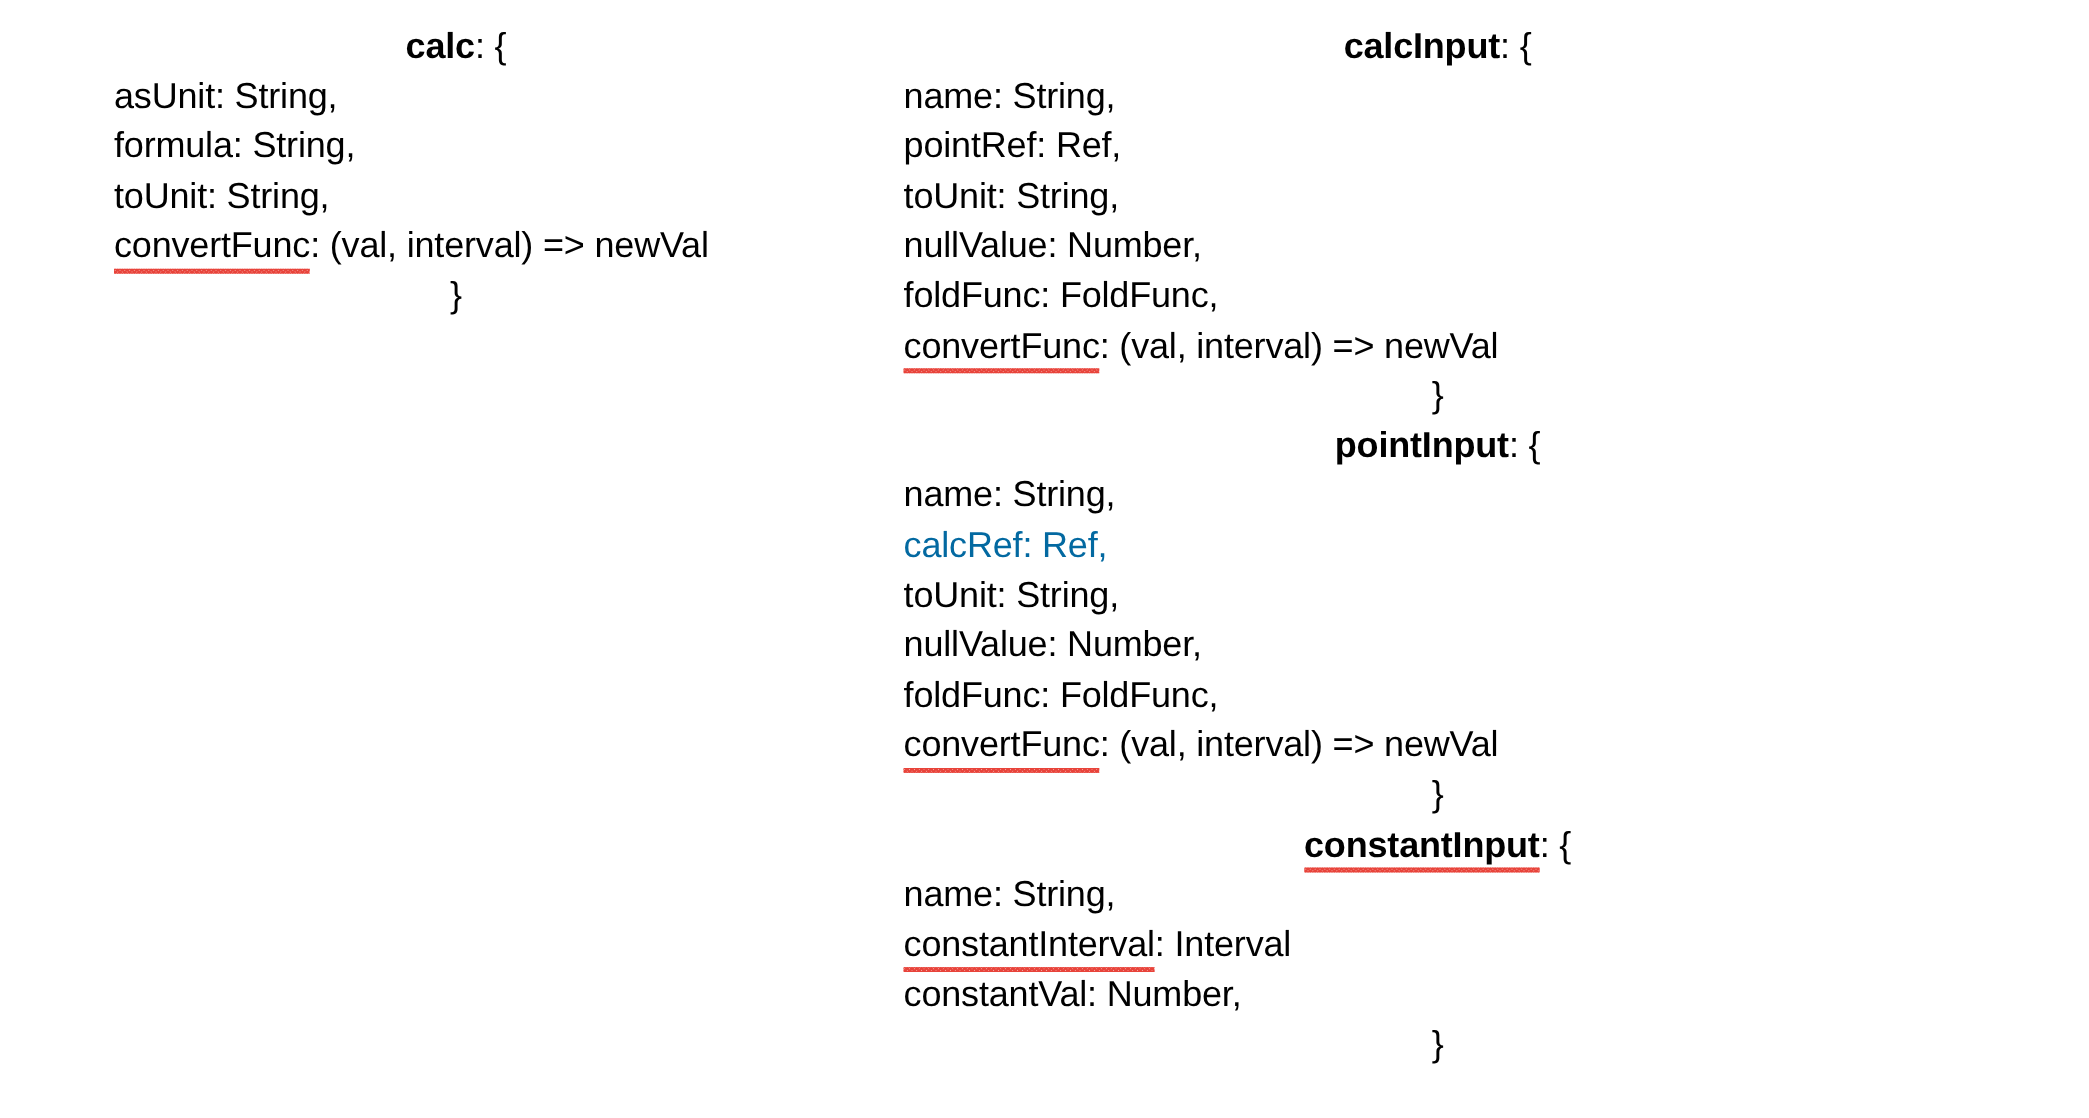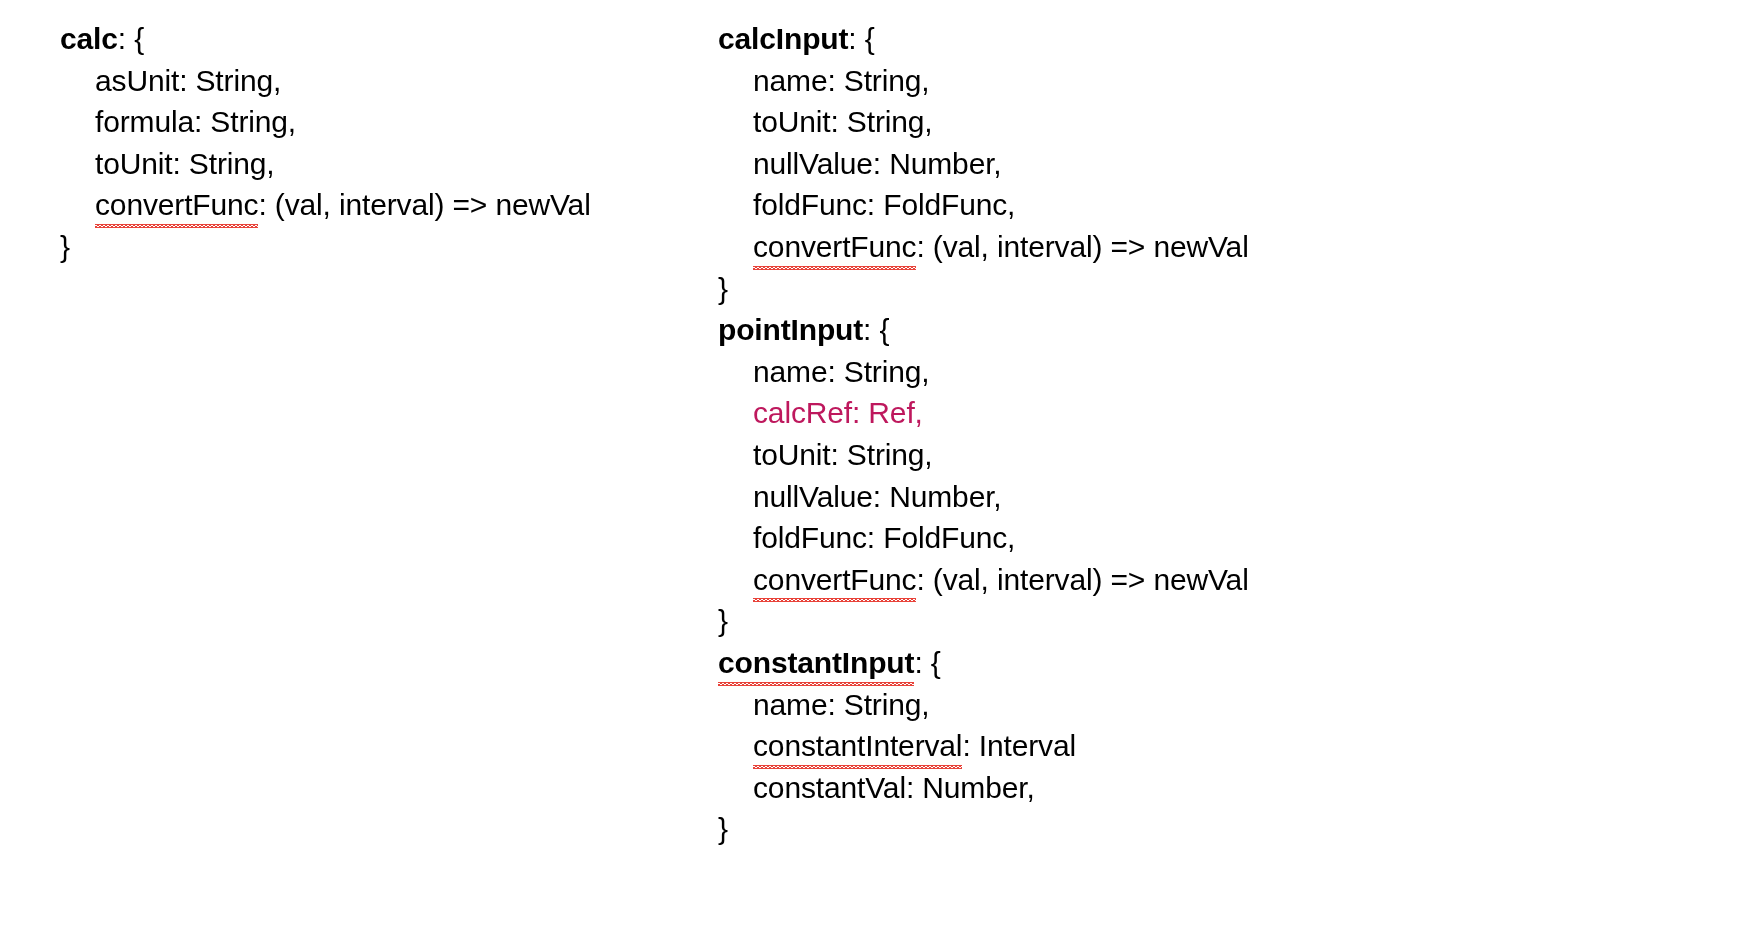--- a/index.html
+++ b/index.html
@@ -37,29 +37,29 @@
 
   .code-line {
     font-size: 30px;
     line-height: 41.6px;
     white-space: pre;
     letter-spacing: -0.15px;
     position: relative;
     display: block;
   }
 
-  .indent-0 { padding-left: 0; }
+  .indent-0 { padding-left: 0; text-align: center; }
   .indent-1 { padding-left: 35px; }
 
   .key-bold {
     font-weight: bold;
   }
 
   .line-red {
-    color: #be185d;
+    color: #0369a1;
   }
 
   
   .squiggle {
     position: relative;
     display: inline-block;
   }
   .squiggle::after {
     content: "";
     position: absolute;
@@ -96,20 +96,21 @@
         <div class="code-line indent-1">formula: String,</div>
         <div class="code-line indent-1">toUnit: String,</div>
         <div class="code-line indent-1"><span class="squiggle">convertFunc</span>: (val, interval) =&gt; newVal</div>
         <div class="code-line indent-0">}</div>
       </div>
     </div>
   <div class="column column-right" style="padding-top: 18px;">
       <div class="block">
         <div class="code-line indent-0"><span class="key-bold">calcInput</span><span>: {</span></div>
         <div class="code-line indent-1">name: String,</div>
+        <div class="code-line indent-1">pointRef: Ref,</div>
         <div class="code-line indent-1">toUnit: String,</div>
         <div class="code-line indent-1">nullValue: Number,</div>
         <div class="code-line indent-1">foldFunc: FoldFunc,</div>
         <div class="code-line indent-1"><span class="squiggle">convertFunc</span>: (val, interval) =&gt; newVal</div>
         <div class="code-line indent-0">}</div>
       </div>
       <div class="block">
         <div class="code-line indent-0"><span class="key-bold">pointInput</span><span>: {</span></div>
         <div class="code-line indent-1">name: String,</div>
         <div class="code-line indent-1 line-red">calcRef: Ref,</div>

